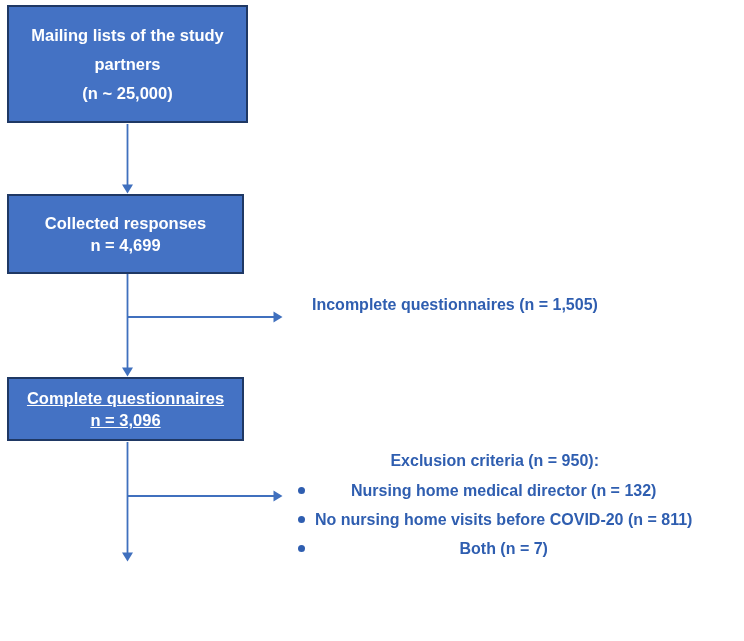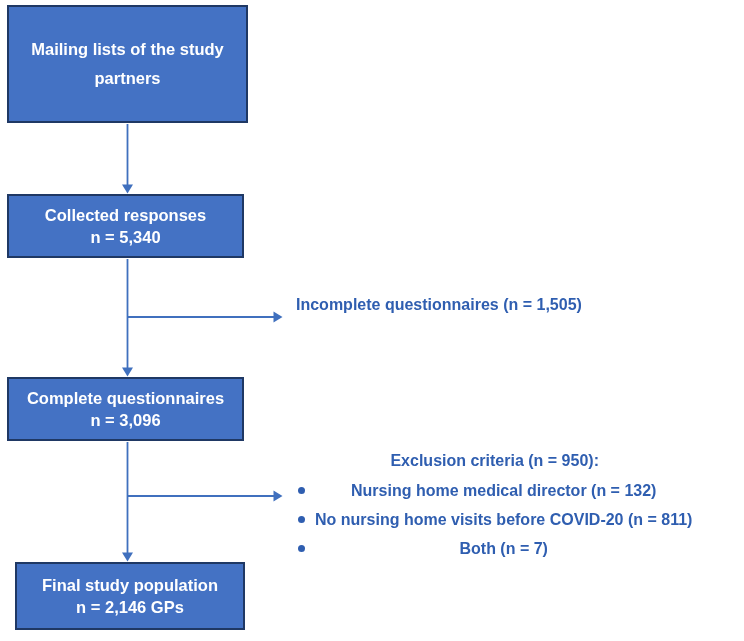--- a/index.html
+++ b/index.html
@@ -61,38 +61,35 @@
     </g>
     <g>
       <line class="arrow-line" x1="127.5" y1="496" x2="274" y2="496"></line>
       <polygon class="arrow-head" points="273.5,490.5 273.5,501.5 282.5,496"></polygon>
     </g>
   </svg>
 
   <div id="box1" class="flow-box" style="left:7px;top:5px;width:241px;height:118px;">
     <div class="line">Mailing lists of the study</div>
     <div class="line">partners</div>
+    <div class="line">(n ~ 25,000)</div>
   </div>
 
-  <div id="box2" class="flow-box" style="left:7px;top:194px;width:237px;height:64px;">
+  <div id="box2" class="flow-box" style="left:7px;top:194px;width:237px;height:80px;">
     <div class="line">Collected responses</div>
-    <div class="line">n = 5,340</div>
+    <div class="line">n = 4,699</div>
   </div>
 
-  <div id="box3" class="flow-box" style="left:7px;top:377px;width:237px;height:64px;">
+  <div id="box3" class="flow-box" style="left:7px;top:377px;width:237px;height:64px;text-decoration:underline;">
     <div class="line">Complete questionnaires</div>
     <div class="line">n = 3,096</div>
   </div>
 
-  <div id="box4" class="flow-box" style="left:15px;top:562px;width:230px;height:68px;">
-    <div class="line">Final study population</div>
-    <div class="line">n = 2,146 GPs</div>
-  </div>
 
-  <div class="note" style="left:296px;top:290px;">
+  <div class="note" style="left:312px;top:290px;">
     <div class="nline">Incomplete questionnaires (n = 1,505)</div>
   </div>
 
   <div class="note" style="left:297px;top:446px;text-align:center;">
     <div class="heading">Exclusion criteria (n = 950):</div>
     <div class="bullet">Nursing home medical director (n = 132)</div>
     <div class="bullet">No nursing home visits before COVID-20 (n = 811)</div>
     <div class="bullet">Both (n = 7)</div>
   </div>
 

